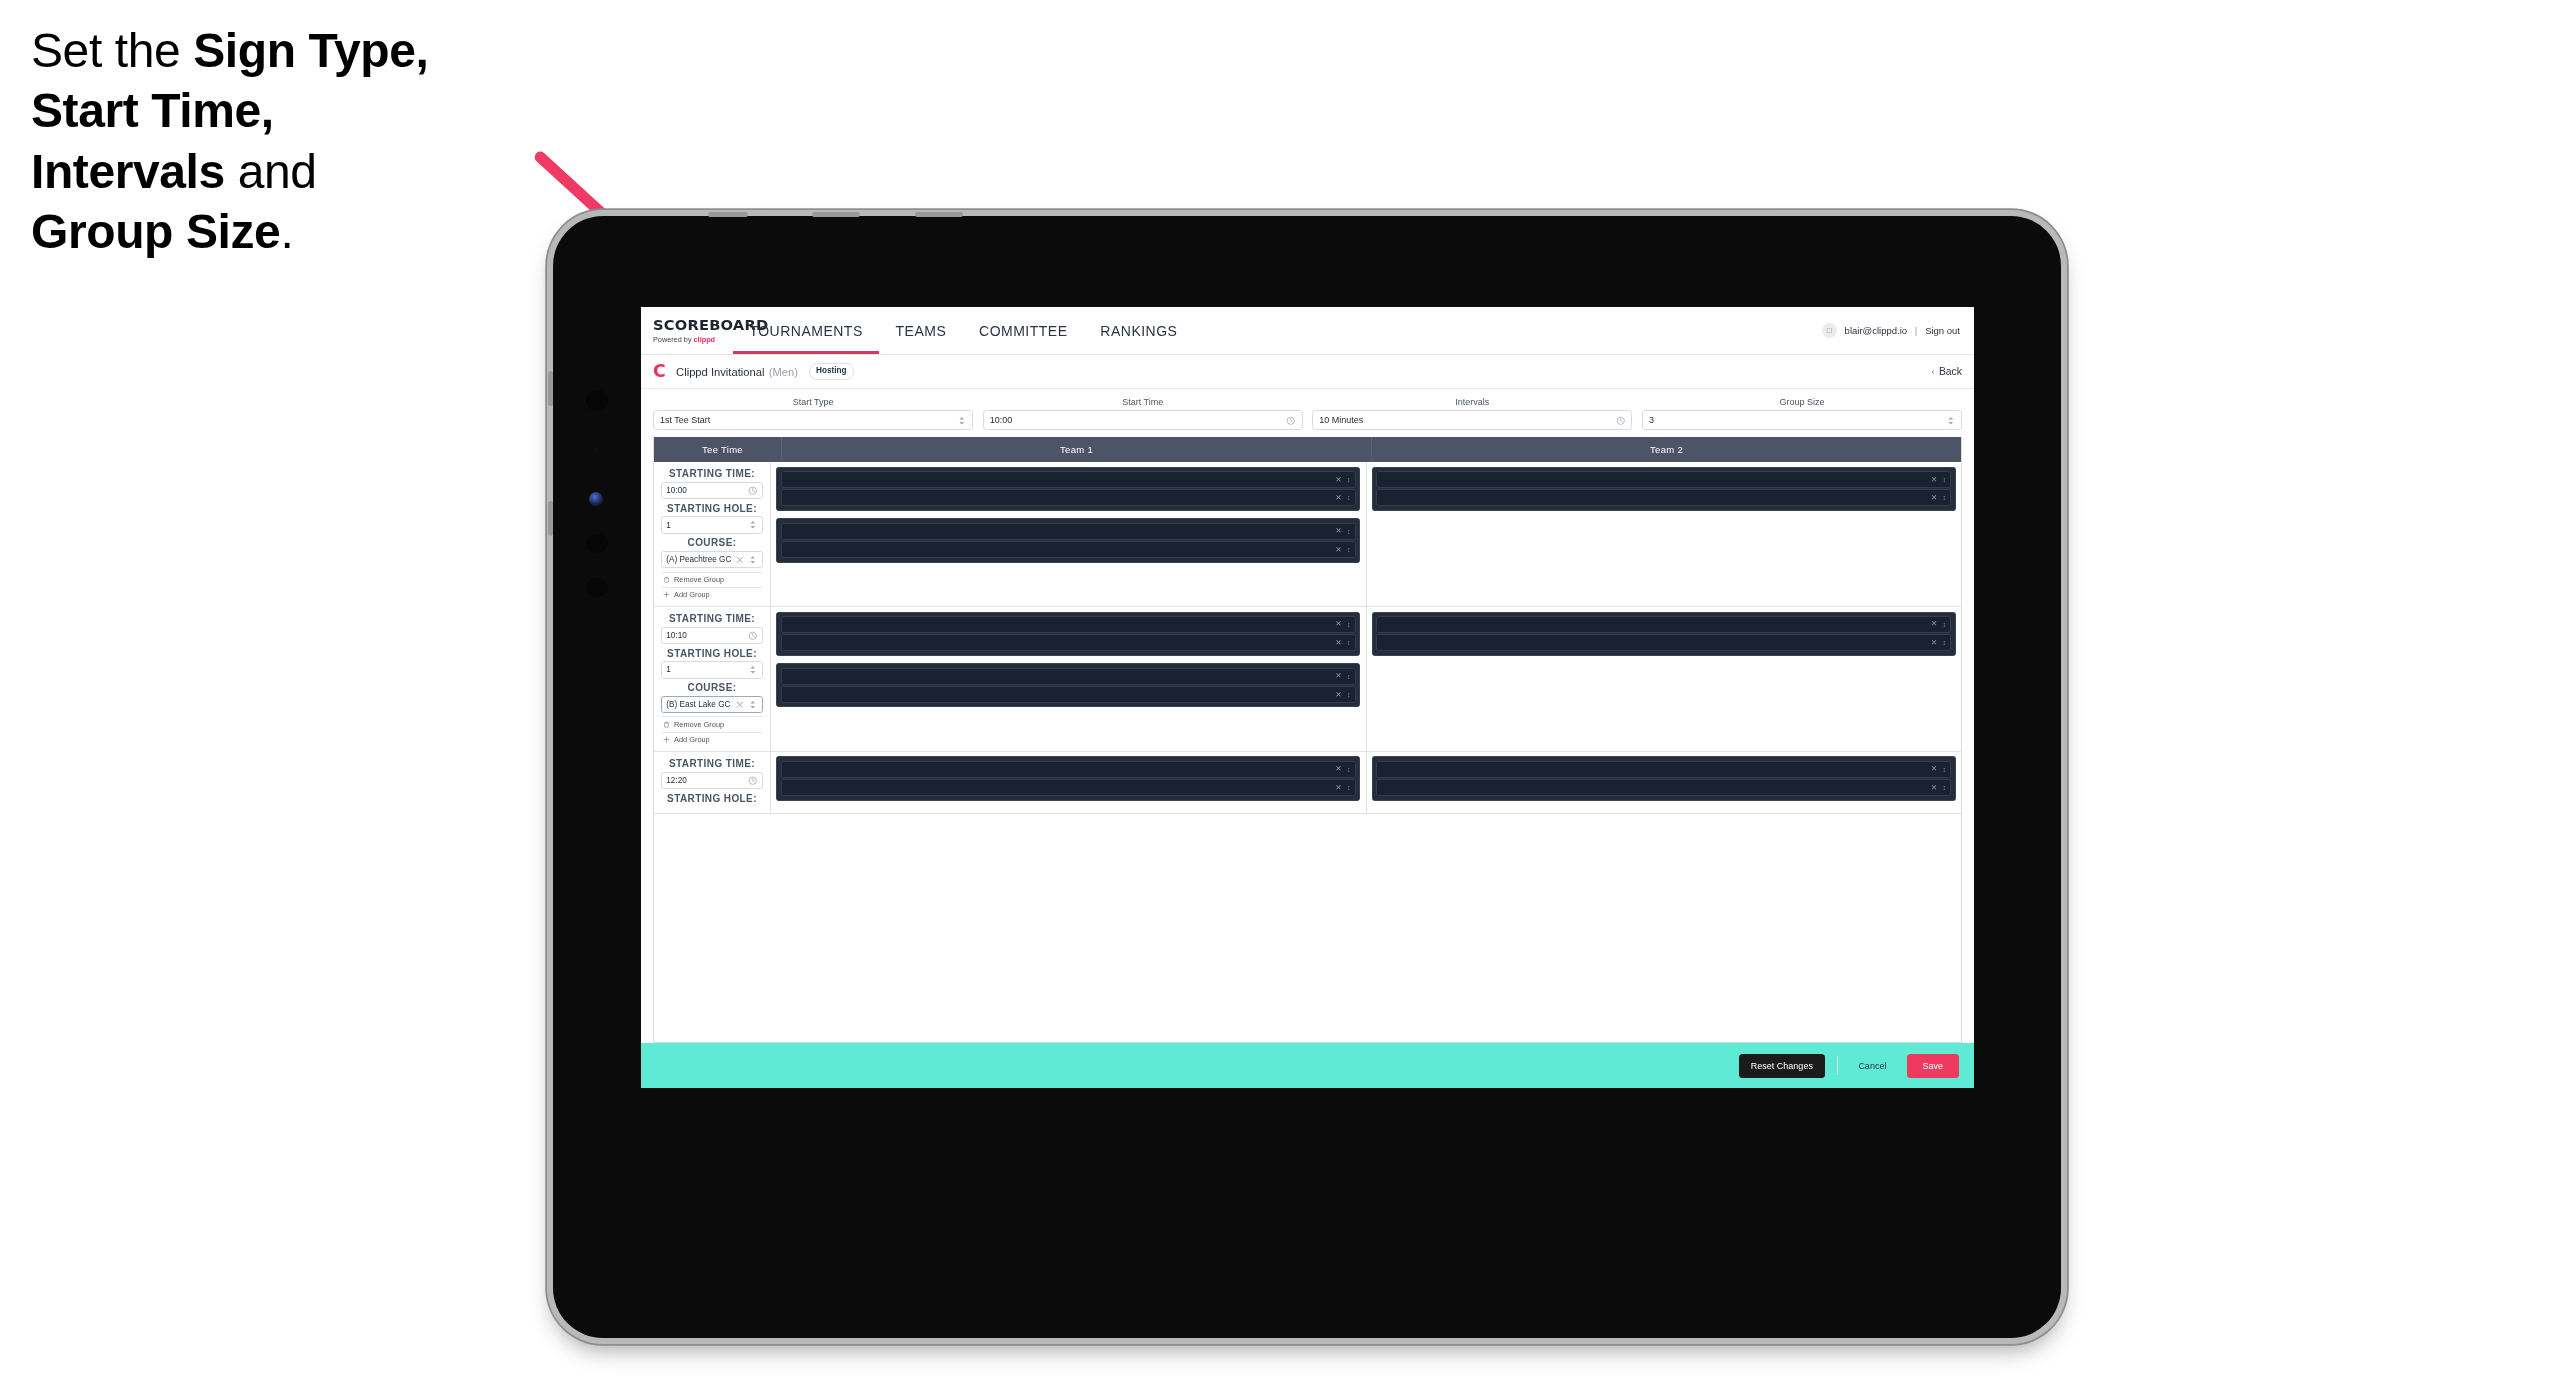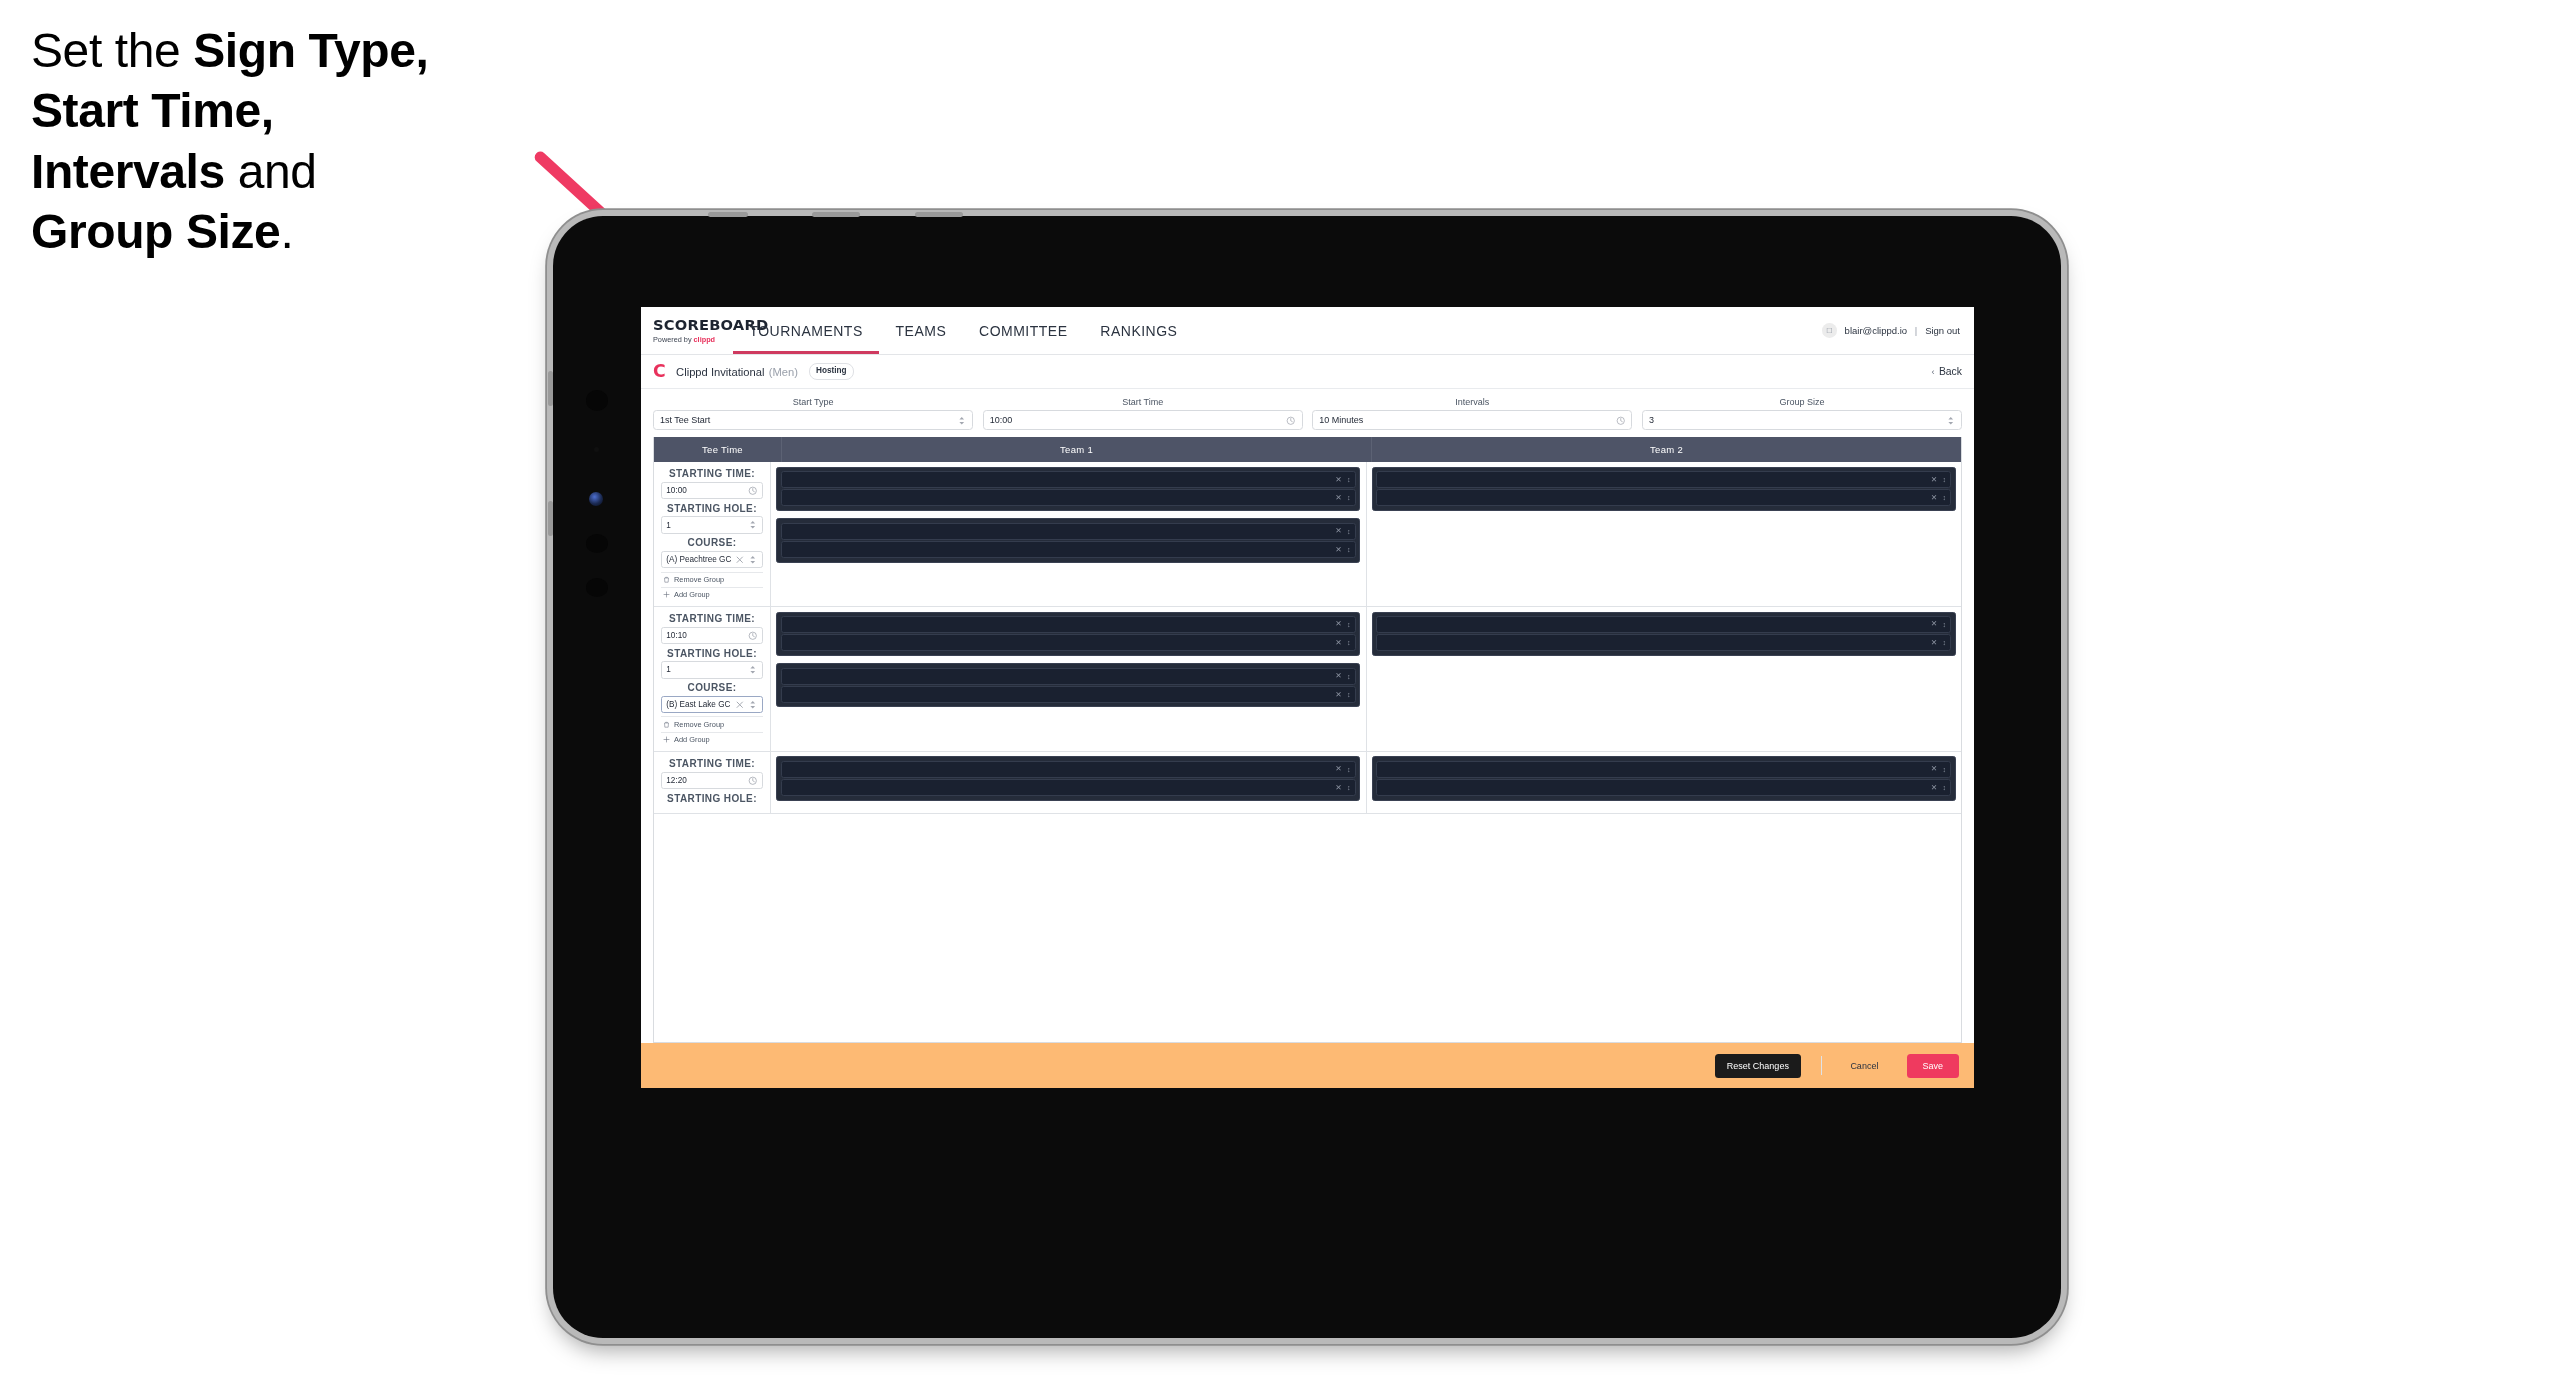--- a/index.html
+++ b/index.html
@@ -115,22 +115,22 @@
   .gcard{background:#252c3a;border:0.9px solid #3a4152;border-radius:2.6px;
     padding:3.5px;margin-bottom:7.8px;}
   .prow{background:#1a2130;border:0.9px solid #343c4d;border-radius:2.6px;
     height:14.7px;display:flex;align-items:center;padding:0 4.3px;margin-bottom:1.7px;}
   .prow:last-child{margin-bottom:0;}
   .prow .fill{flex:1;}
   .prow .xi{font-size:7.8px;color:#8e95a3;margin-right:5.2px;line-height:1;}
   .prow .sp{font-size:7px;color:#8e95a3;line-height:1;}
 
   
-  .footer{flex:0 0 auto;height:45px;background:#fdba74;display:flex;align-items:center;
-    justify-content:flex-end;gap:8px;padding-right:15.5px;}
+  .footer{flex:0 0 auto;height:45px;background:#5eead4;display:flex;align-items:center;
+    justify-content:flex-end;gap:0;padding-right:15.5px;}
   .btn-reset{background:#1b1b1b;color:#fff;font-size:9px;border-radius:3.5px;
     padding:7px 12px;cursor:pointer;}
   .vsep{width:0.9px;height:19px;background:#dfe2e6;margin:0 12px;}
   .btn-cancel{font-size:9px;color:#2b3340;padding:7px 8.6px;cursor:pointer;}
   .btn-save{background:#ef3a5f;color:#fff;font-size:9px;border-radius:3.5px;
     padding:7px 15.5px;margin-left:12px;cursor:pointer;}
 </style>
 </head>
 <body>
 

